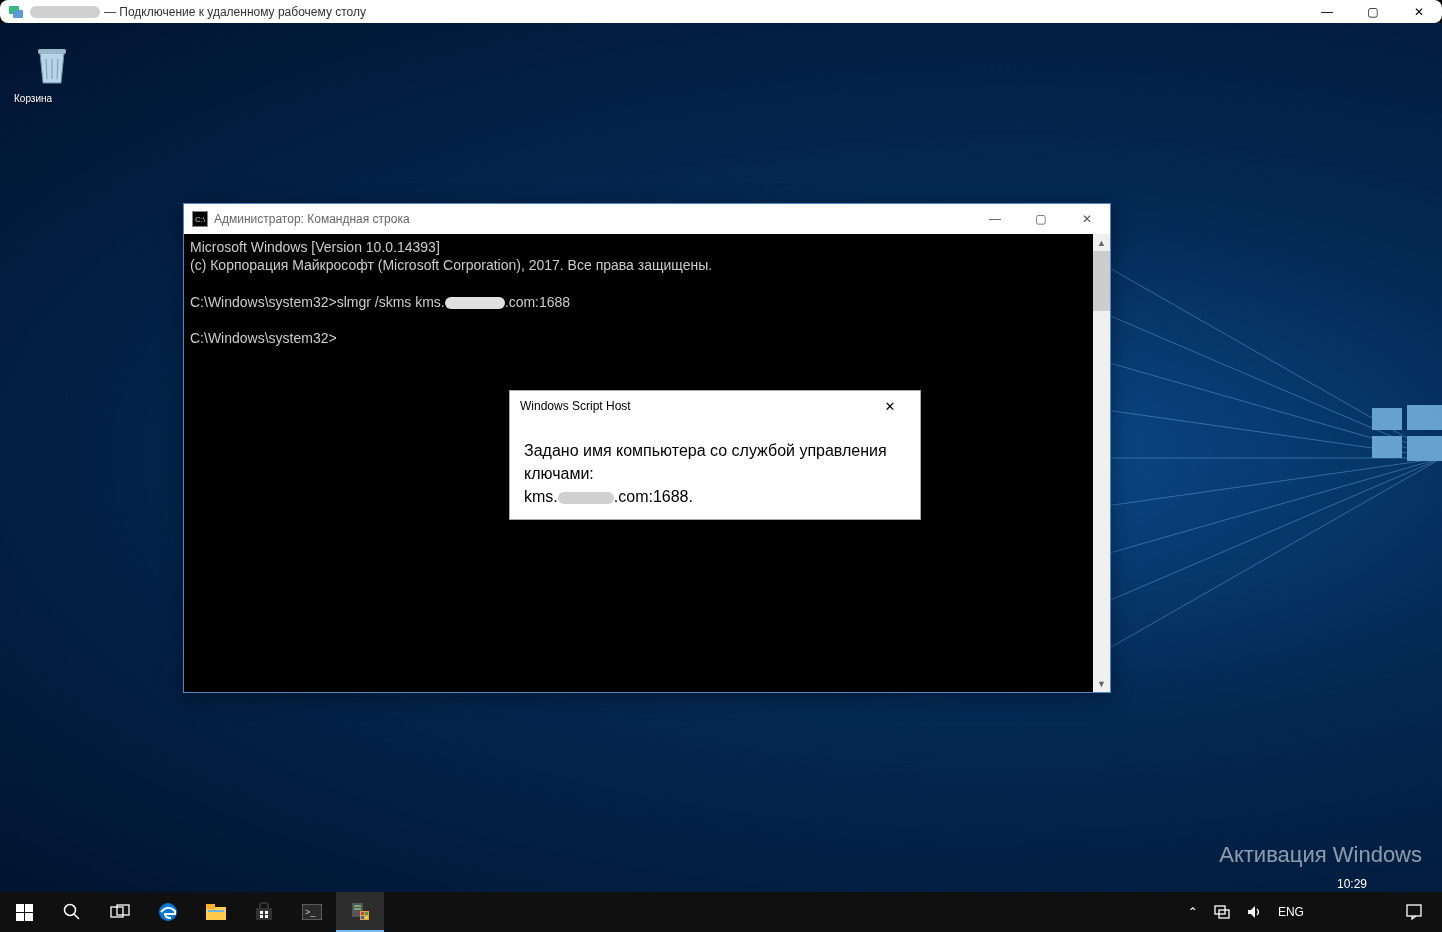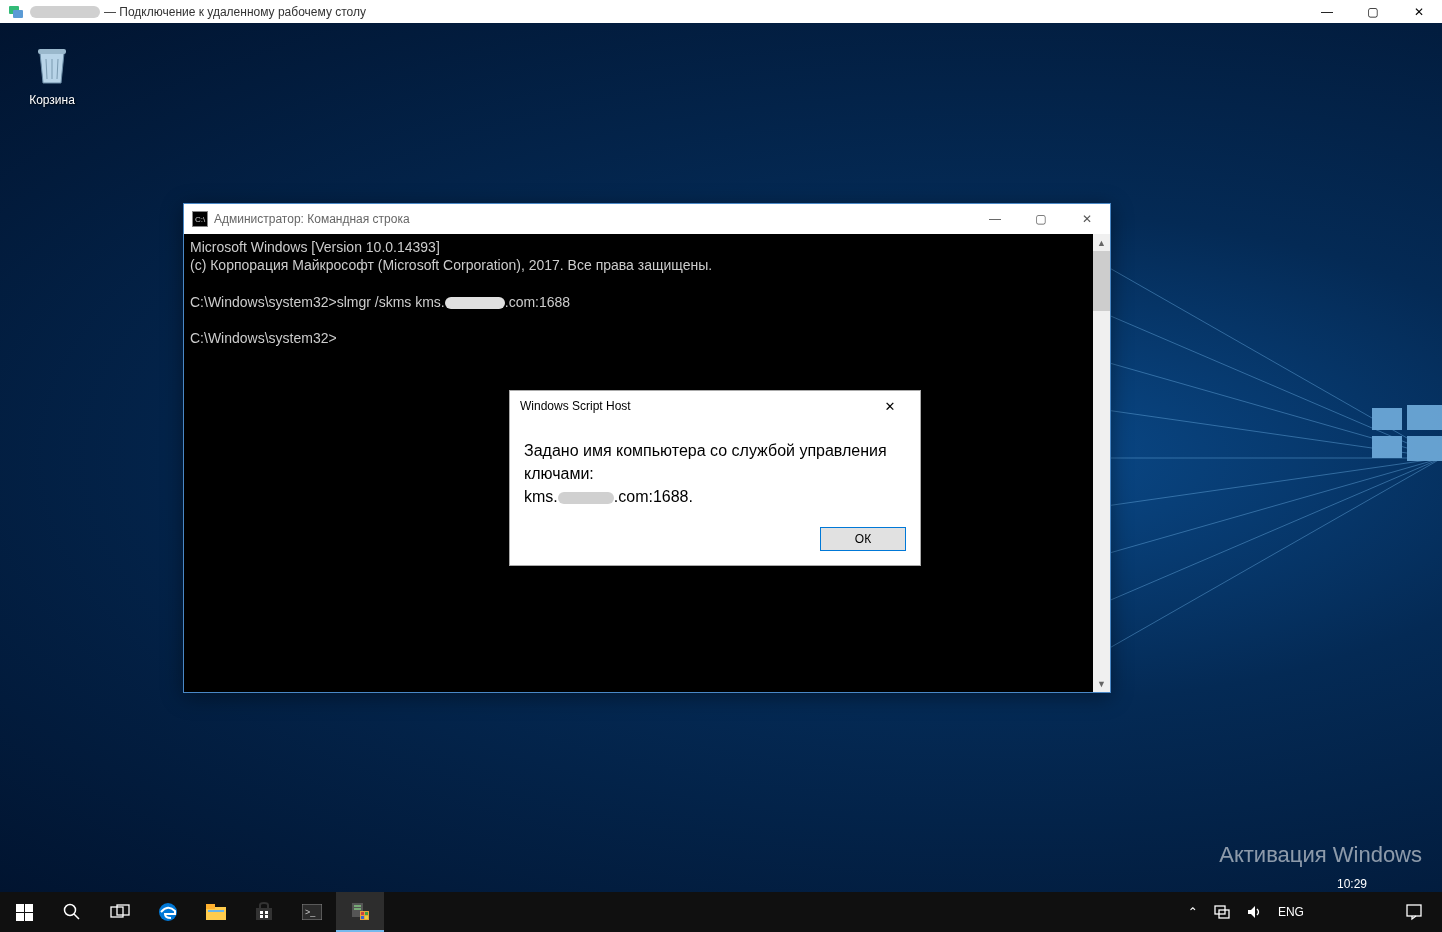--- a/index.html
+++ b/index.html
@@ -1,29 +1,29 @@
 <!DOCTYPE html>
 <html><head>
 <meta charset="utf-8">
 <style>
 * { margin: 0; padding: 0; box-sizing: border-box; font-family: "Segoe UI", Tahoma, sans-serif; }
 body { width: 1442px; height: 932px; overflow: hidden; background: #000; position: relative; }
 
 
-.rdp-titlebar { height: 23px; background: #fff; display: flex; align-items: center; padding: 0 8px; font-size: 12px; color: #333; position: relative; }
+.rdp-titlebar { height: 23px; background: #fff; display: flex; align-items: center; padding: 0 8px; font-size: 12px; color: #333; position: relative; border-radius: 8px; }
 .rdp-titlebar .rdp-icon { width: 16px; height: 16px; margin-right: 6px; display: inline-flex; }
 .rdp-titlebar .rdp-controls { position: absolute; right: 0; top: 0; height: 23px; display: flex; }
 .rdp-titlebar .ctrl { width: 46px; height: 23px; display: flex; align-items: center; justify-content: center; color: #000; font-size: 12px; }
 
 
 .desktop { position: absolute; top: 23px; left: 0; right: 0; bottom: 40px; background: radial-gradient(ellipse at 70% 50%, #0a4a8a 0%, #042a55 40%, #011430 100%); overflow: hidden; }
 .win10-logo-rays { position: absolute; right: 0; top: 50%; transform: translateY(-50%); width: 350px; height: 500px; pointer-events: none; opacity: 0.7; }
 
 
-.desktop-icon { position: absolute; top: 18px; left: 14px; width: 76px; text-align: center; color: #fff; font-size: 12px; }
+.desktop-icon { position: absolute; top: 18px; left: 14px; width: 76px; text-align: left; color: #fff; font-size: 10px; }
 .desktop-icon .icon-img { width: 48px; height: 48px; margin: 0 auto 4px; display: flex; align-items: center; justify-content: center; }
 .desktop-icon .label { text-shadow: 1px 1px 2px rgba(0,0,0,.8); }
 
 
 .watermark { position: absolute; right: 20px; bottom: 20px; color: rgba(255,255,255,.55); text-align: left; margin-left: 22px; }
 .watermark .wm-title { font-size: 22px; font-weight: 300; margin-bottom: 4px; }
 .watermark .wm-sub { font-size: 13px; line-height: 1.4; }
 
 
 .cmd-window { position: absolute; left: 183px; top: 180px; width: 928px; height: 490px; background: #fff; border: 1px solid #4a88c6; box-shadow: 0 4px 20px rgba(0,0,0,.4); }
@@ -142,23 +142,20 @@
     <div class="dialog-titlebar">
       <span>Windows Script Host</span>
       <div class="dlg-close">✕</div>
     </div>
     <div class="dialog-body">
       <div>Задано имя компьютера со службой управления ключами:</div>
       <div>
         <span>kms.</span><span class="redact" style="width:56px;"></span><span>.com:1688.</span>
       </div>
     </div>
-    <div class="dialog-buttons">
-      <button>ОК</button>
-    </div>
   </div>
 </div>
 
 <div class="taskbar">
   <div class="tb-btn">
     <svg width="17" height="17" viewBox="0 0 17 17">
         <rect x="0" y="0" width="8" height="8" fill="#fff"></rect>
         <rect x="9" y="0" width="8" height="8" fill="#fff"></rect>
         <rect x="0" y="9" width="8" height="8" fill="#fff"></rect>
         <rect x="9" y="9" width="8" height="8" fill="#fff"></rect>

